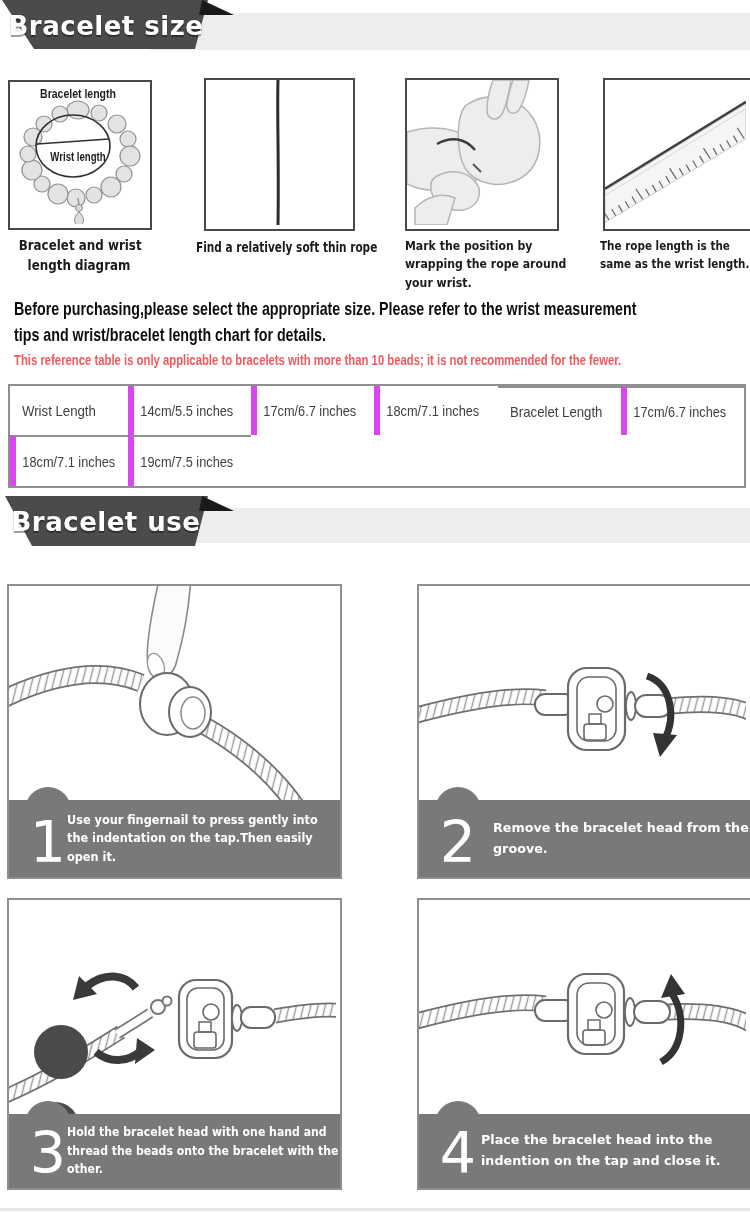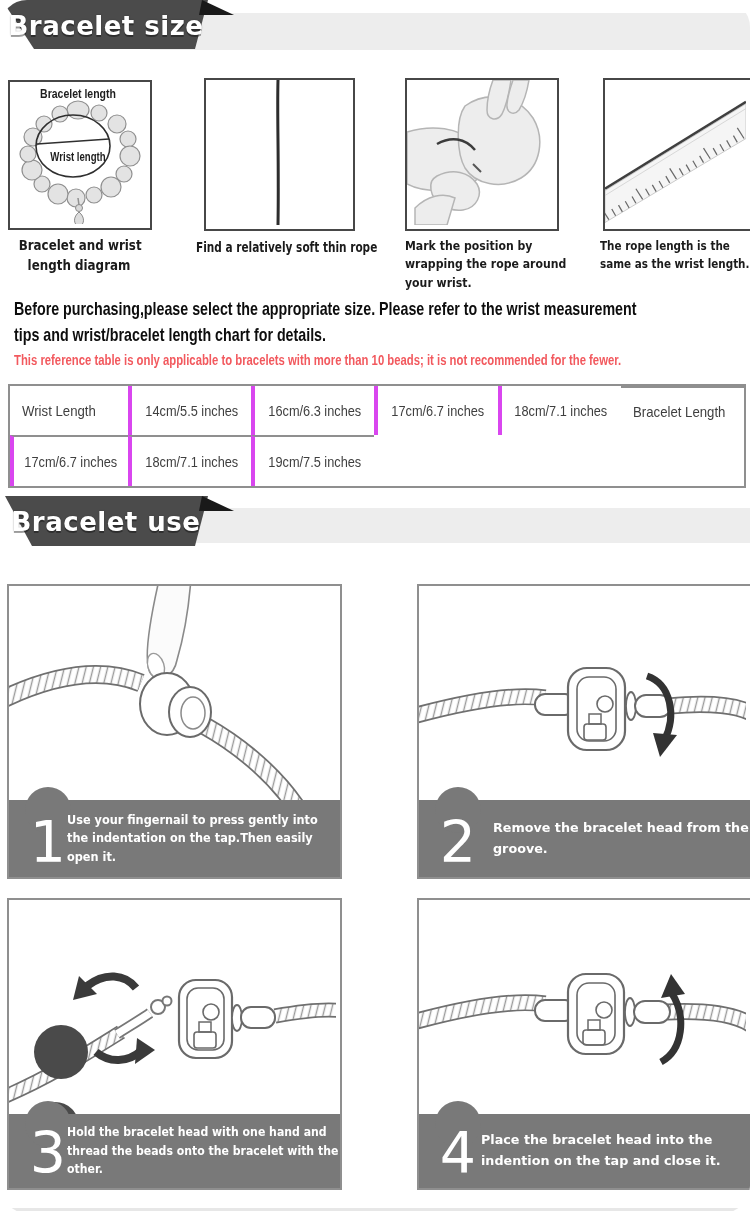--- a/index.html
+++ b/index.html
@@ -1,17 +1,17 @@
 <!DOCTYPE html>
 <html><head>
 <meta charset="utf-8">
 <style>
   html,body{margin:0;padding:0;background:#fff;}
   .canvas{position:relative;width:750px;height:1213px;background:#fff;overflow:hidden;
-          font-family:"Liberation Sans",sans-serif;color:#1d1d1d;border-radius:27px;}
+          font-family:"Liberation Sans",sans-serif;color:#1d1d1d;}
   .abs{position:absolute;}
   
   .cond{transform:scaleX(var(--sx,.85));transform-origin:left top;}
   .cond.center{transform-origin:center top;}
   .cond > span{display:block;white-space:nowrap;}
 
   
   .banner-label{position:absolute;left:0;width:212px;text-align:center;color:#fff;
     font-weight:bold;font-size:26px;letter-spacing:.5px;font-family:"DejaVu Sans",sans-serif;
     text-shadow:0 2px 0 rgba(0,0,0,.35),0 0 2px rgba(0,0,0,.25);}
@@ -22,21 +22,21 @@
         font-family:"DejaVu Sans",sans-serif;}
 
   
   .intro{position:absolute;left:14px;top:296px;font-weight:bold;font-size:19px;
          line-height:1.37;color:#0d0d0d;}
   .note{position:absolute;left:14px;top:352px;font-weight:bold;font-size:14.5px;color:#f2595e;}
 
   
   .stable{position:absolute;left:8px;top:384px;width:734px;border:2px solid #8f8f8f;
           display:grid;grid-template-columns:118px repeat(5,1fr);grid-template-rows:49px 51px;}
-  .stable .cell{border-left:4px solid #d946ef;display:flex;align-items:center;justify-content:center;
+  .stable .cell{border-left:6px solid #d946ef;display:flex;align-items:center;
           font-size:14.5px;color:#3f3f3f;}
   .stable .cell.c0{border-left:none;justify-content:flex-start;padding-left:12px;font-size:15px;}
   .stable .cell.r1{border-top:2px solid #8f8f8f;}
   .stable .cell .cond{--sx:.88;transform-origin:center center;white-space:nowrap;}
   .stable .cell.c0 .cond{transform-origin:left center;}
 
   
   .step-box{position:absolute;background:#fff;border:2px solid #8f8f8f;}
   .step-bar{position:absolute;left:0;right:0;bottom:0;background:#797979;display:flex;align-items:center;}
   .step-bar::before{content:"";position:absolute;left:16px;top:-13px;width:46px;height:46px;
@@ -158,23 +158,20 @@
   </div>
 
   <div class="stable">
     <div class="cell c0">
         <div class="cond">Wrist Length</div>
       </div>
     <div class="cell">
         <div class="cond">14cm/5.5 inches</div>
       </div>
     <div class="cell">
-        <div class="cond">16cm/6.3 inches</div>
-      </div>
-    <div class="cell">
         <div class="cond">17cm/6.7 inches</div>
       </div>
     <div class="cell">
         <div class="cond">18cm/7.1 inches</div>
       </div>
     <div class="cell c0 r1">
         <div class="cond">Bracelet Length</div>
       </div>
     <div class="cell r1">
         <div class="cond">17cm/6.7 inches</div>

